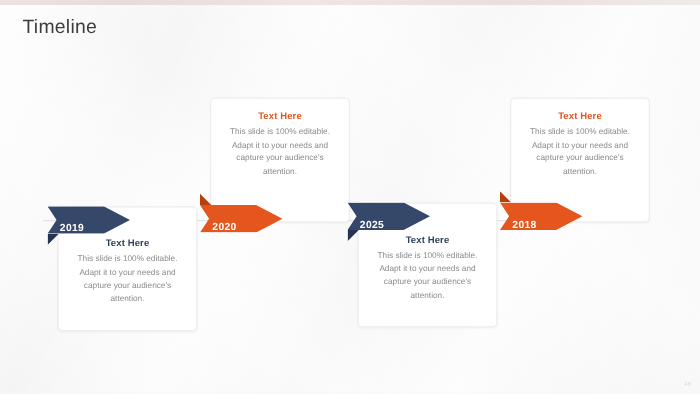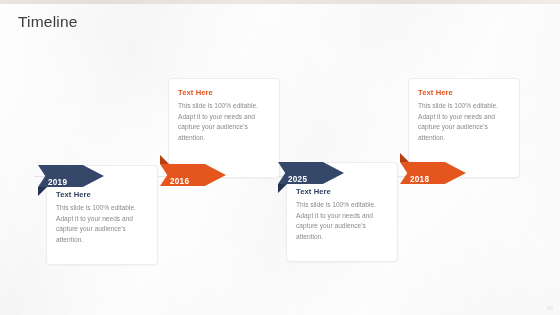--- a/index.html
+++ b/index.html
@@ -68,20 +68,21 @@
   }
 
   
   .card {
     position: absolute;
     background: #ffffff;
     border: 1px solid #ededef;
     border-radius: 4px;
     box-shadow: 0 1px 2px rgba(0,0,0,0.035);
     box-sizing: border-box;
+    text-align: center;
   }
   .card-inner {
     padding: 0;
   }
   .card-head {
     font-size: 7.6px;
     font-weight: bold;
     letter-spacing: 0.1px;
     margin: 0 0 4px 0;
   }
@@ -178,21 +179,21 @@
   </div>
   <div class="fold fold-navy" style="left:38px; top:187px;"></div>
 
   <div class="card card-up" style="left:168px; top:78px; width:112px; height:100px;">
     <div class="card-inner">
       <div class="card-head head-orange">Text Here</div>
       <div class="card-body">This slide is 100% editable. Adapt it to your needs and capture your audience's attention.</div>
     </div>
   </div>
   <div class="arrow arrow-orange" style="left:160px; top:164px; width:66px;">
-    <span class="arrow-label">2016</span>
+    <span class="arrow-label">2020</span>
   </div>
   <div class="fold fold-up-orange" style="left:160px; top:155px;"></div>
 
   <div class="card card-down" style="left:286px; top:162px; width:112px; height:100px;">
     <div class="card-inner">
       <div class="card-head head-navy">Text Here</div>
       <div class="card-body">This slide is 100% editable. Adapt it to your needs and capture your audience's attention.</div>
     </div>
   </div>
   <div class="arrow arrow-navy" style="left:278px; top:162px; width:66px;">

